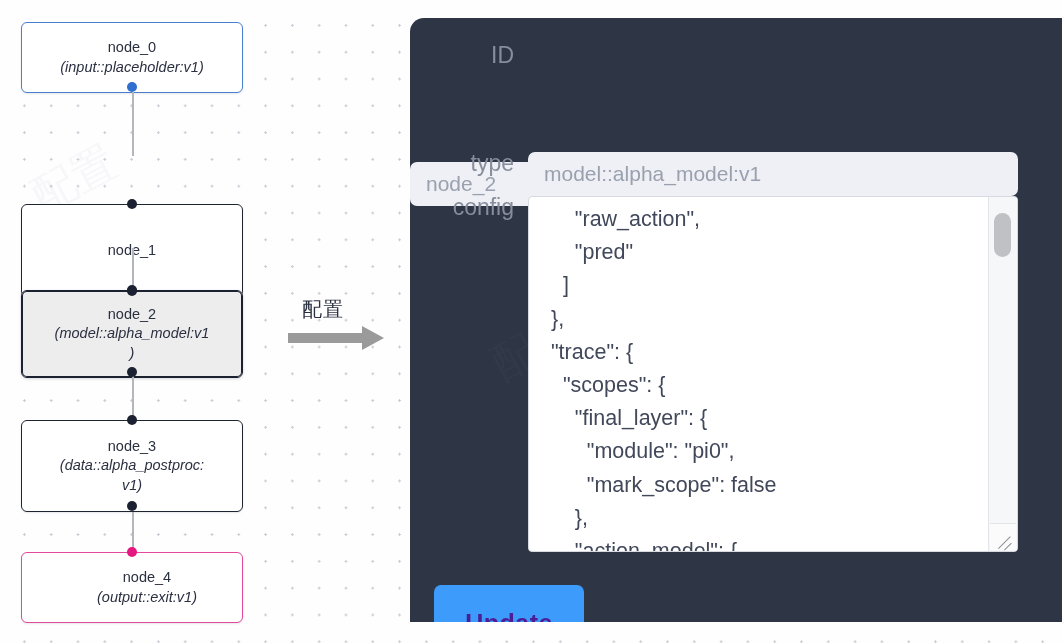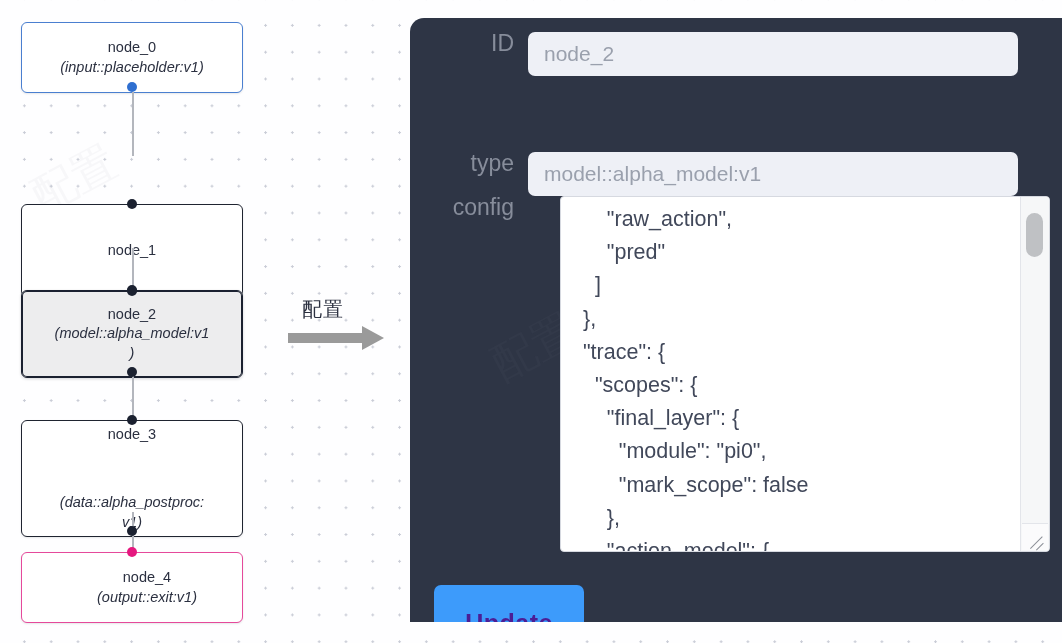--- a/index.html
+++ b/index.html
@@ -152,23 +152,23 @@
     background: #eef0f6;
     border: none;
     border-radius: 7px;
     color: #9aa0ad;
     font-size: 21px;
     font-family: "Liberation Sans", sans-serif;
     padding: 0 16px;
     outline: none;
   }
 
-  #row-id   { top: 14px; }
+  #row-id   { top: 26px; flex-direction: column; }
   #row-type { top: 94px; margin-top: 40px; }
-  #row-config { top: 178px; gap: 32px; }
+  #row-config { top: 178px; }
 
   #config-box {
     position: relative;
     width: 490px;
     height: 356px;
     background: #ffffff;
     border: 1px solid #d6d9e0;
     border-radius: 4px;
     box-sizing: border-box;
     overflow: hidden;
@@ -290,21 +290,21 @@
     </div>
 
     <div class="node selected" style="top:290px; height:88px;">
       <div class="ntitle">node_2</div>
       <div class="nlabel">(model::alpha_model:v1
 )</div>
       <span class="handle" style="top:-1px;"></span>
       <span class="handle" style="bottom:-5px; top:auto;"></span>
     </div>
 
-    <div class="node" style="top:420px; height:117px;justify-content:space-between;">
+    <div class="node" style="top:420px; height:92px;">
       <div class="ntitle">node_3</div>
       <div class="nlabel">(data::alpha_postproc:
 v1)</div>
       <span class="handle" style="top:-1px;"></span>
       <span class="handle" style="bottom:-5px; top:auto;"></span>
     </div>
 
     <div class="node output" style="top:552px; height:71px;padding-left:40px;">
       <div class="ntitle">node_4</div>
       <div class="nlabel">(output::exit:v1)</div>

